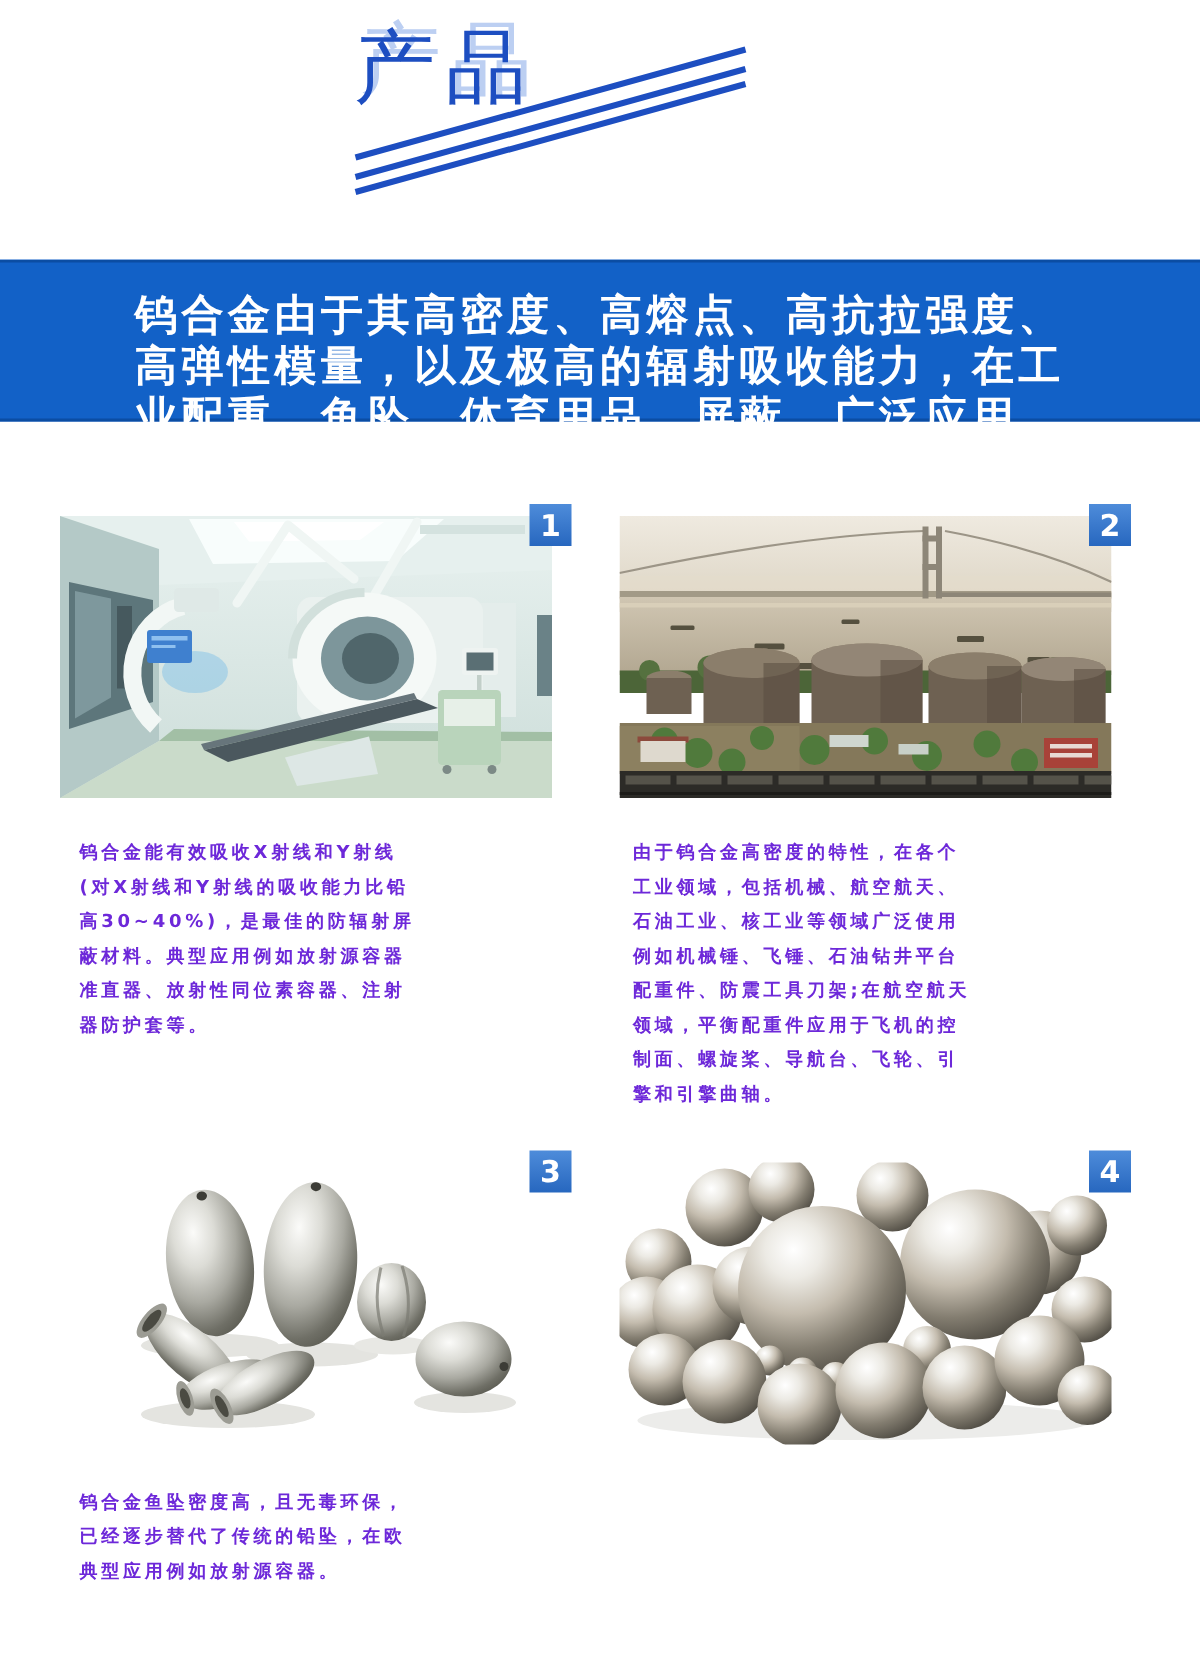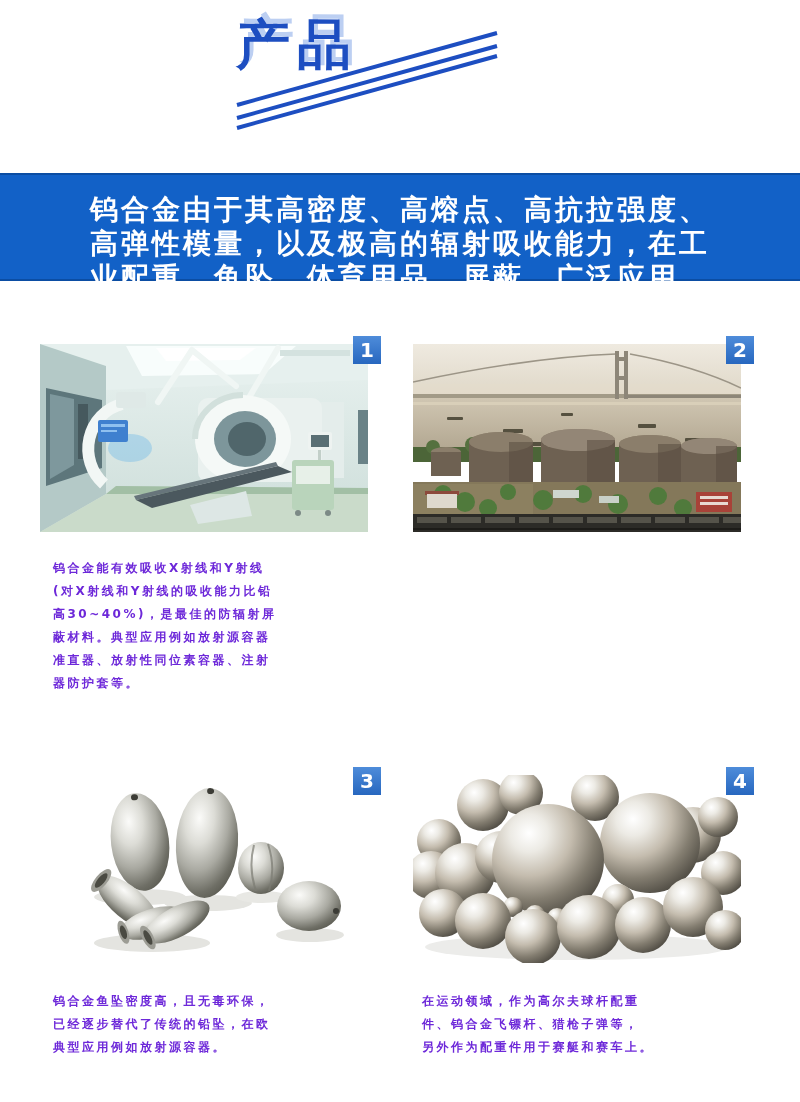--- a/index.html
+++ b/index.html
@@ -1,20 +1,20 @@
 <!DOCTYPE html>
 <html><head>
 <meta charset="utf-8">
 <style>
   html,body{margin:0;padding:0;background:#ffffff;}
   .page{position:relative;width:800px;height:1102px;background:#ffffff;overflow:hidden;
         font-family:"DejaVu Sans","Liberation Sans",sans-serif;}
 
   
-  .logo-part{position:absolute;font-weight:700;color:#1d4ec1;line-height:1;
+  .logo-part{position:absolute;font-weight:400;color:#1d4ec1;line-height:1;
              letter-spacing:7px;font-size:54px;text-shadow:4px -5px 0 #bccff2;}
   .lp1{left:236px;top:18px;}
   .lp2{left:376px;top:88px;}
   .logo-lines{position:absolute;left:230px;top:28px;}
 
   
   .banner{position:absolute;left:0;top:173px;width:800px;height:108px;background:#1261c7;
           box-shadow:inset 0 2px 0 #0b4da3, inset 0 -2px 0 #0b4da3;}
   .banner p{margin:0;padding-top:20px;text-align:center;color:#ffffff;font-size:28px;
             line-height:34px;font-weight:700;letter-spacing:3px;white-space:pre-line;}
@@ -202,20 +202,28 @@
           <rect x="174" y="173" width="30" height="6"></rect>
         <rect x="208" y="173" width="30" height="6"></rect>
           <rect x="242" y="173" width="30" height="6"></rect>
         <rect x="276" y="173" width="30" height="6"></rect>
           <rect x="310" y="173" width="18" height="6"></rect>
       </g>
       <rect y="184" width="328" height="2" fill="#1d1c19"></rect>
     </svg>
     <span class="badge">2</span>
   </div>
+  <p class="caption c2">由于钨合金高密度的特性，在各个
+工业领域，包括机械、航空航天、
+石油工业、核工业等领域广泛使用
+例如机械锤、飞锤、石油钻井平台
+配重件、防震工具刀架;在航空航天
+领域，平衡配重件应用于飞机的控
+制面、螺旋桨、导航台、飞轮、引
+擎和引擎曲轴。</p>
 
   <div class="photo p3">
     <svg viewBox="0 0 328 188">
       <defs>
         <radialGradient id="met3" cx="35%" cy="28%" r="80%">
           <stop offset="0" stop-color="#fbfbf9"></stop>
             <stop offset="0.3" stop-color="#dcdcd6"></stop>
           <stop offset="0.6" stop-color="#a9a9a1"></stop>
             <stop offset="0.85" stop-color="#6f6f66"></stop>
           <stop offset="1" stop-color="#595950"></stop>
@@ -297,17 +305,14 @@
           <circle cx="70" cy="146" r="28"></circle>
           <circle cx="120" cy="162" r="28"></circle>
         <circle cx="176" cy="152" r="32"></circle>
           <circle cx="230" cy="150" r="28"></circle>
           <circle cx="280" cy="132" r="30"></circle>
         <circle cx="312" cy="155" r="20"></circle>
       </g>
     </svg>
     <span class="badge">4</span>
   </div>
-  <p class="caption c4">在运动领域，作为高尔夫球杆配重
-件、钨合金飞镖杆、猎枪子弹等，
-另外作为配重件用于赛艇和赛车上。</p>
 
 </div>
 
 </body></html>

